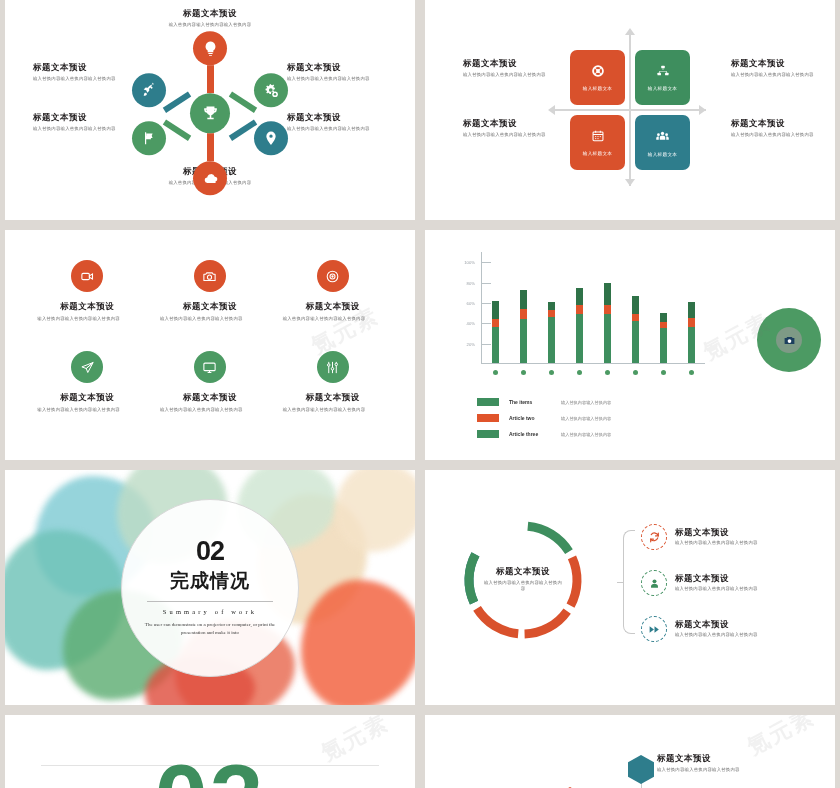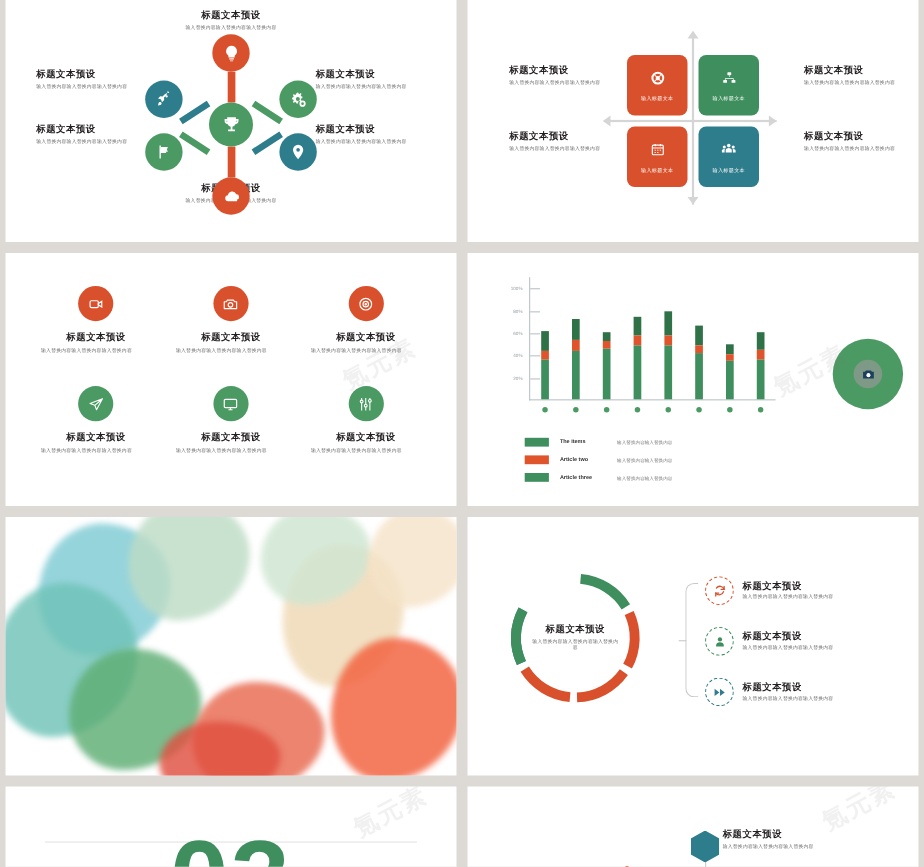--- a/index.html
+++ b/index.html
@@ -519,20 +519,27 @@
       <div class="blob" style="left:-10px; top:60px;  width:130px; height:140px; background:#6FC3B8;"></div>
       <div class="blob" style="left:58px;  top:120px; width:120px; height:110px; background:#5FAE74;"></div>
       <div class="blob" style="left:112px; top:-16px; width:110px; height:110px; background:#BEDCC6;"></div>
       <div class="blob" style="left:170px; top:150px; width:120px; height:100px; background:#E86A50;"></div>
       <div class="blob" style="left:252px; top:24px;  width:110px; height:130px; background:#F0D9B5;"></div>
       <div class="blob" style="left:296px; top:110px; width:120px; height:130px; background:#F2603C;"></div>
       <div class="blob" style="left:232px; top:-10px; width:100px; height:90px;  background:#CFE6D2;"></div>
       <div class="blob" style="left:330px; top:-8px;  width:90px;  height:90px;  background:#F5E3C8;"></div>
       <div class="blob" style="left:140px; top:186px; width:110px; height:70px;  background:#E05040;"></div>
     </div>
+    <div class="circle-card">
+      <div class="num02">02</div>
+      <div class="cn-title">完成情况</div>
+      <div class="rule"></div>
+      <div class="sum-en">Summary of work</div>
+      <div class="sum-desc">The user can demonstrate on a projector or computer, or print the presentation and make it into</div>
+    </div>
   </div>
 
   <div class="slide s6">
     <div class="donut-wrap">
       <svg class="donut" viewBox="0 0 124 124">
         <g fill="none" stroke-width="9" stroke-linecap="butt">
           <circle cx="62" cy="62" r="54" stroke="#3E8E5E" stroke-dasharray="50 289" stroke-dashoffset="-3" transform="rotate(-88 62 62)"></circle>
           <circle cx="62" cy="62" r="54" stroke="#D9512C" stroke-dasharray="50 289" stroke-dashoffset="-3" transform="rotate(-28 62 62)"></circle>
           <circle cx="62" cy="62" r="54" stroke="#D9512C" stroke-dasharray="50 289" stroke-dashoffset="-3" transform="rotate(32 62 62)"></circle>
           <circle cx="62" cy="62" r="54" stroke="#2E7D8C" stroke-dasharray="50 289" stroke-dashoffset="-3" transform="rotate(152 62 62)"></circle>

